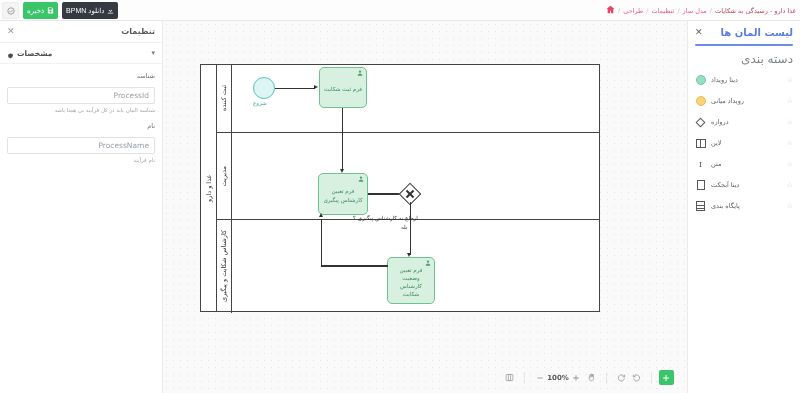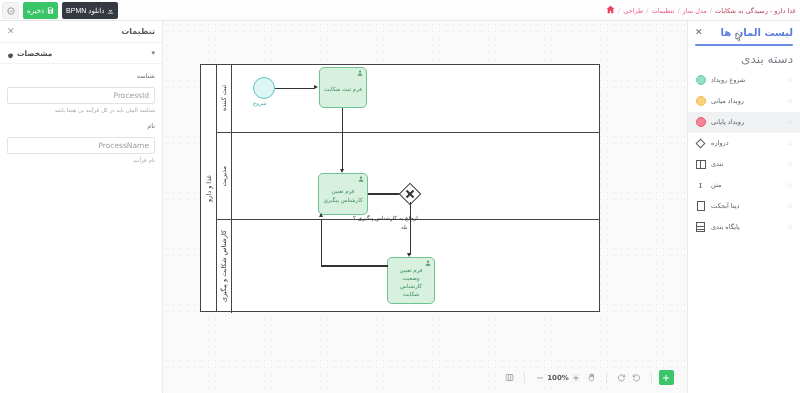--- a/index.html
+++ b/index.html
@@ -426,67 +426,53 @@
     </div>
     <div class="rp-underline"></div>
     <div class="rp-sub">دسته بندی</div>
 
     <div class="el-row">
       <span class="pin">☆</span>
       <span class="el-left">
         <span class="el-ico">
             <span class="dot green"></span>
           </span>
-        <span class="el-name">شروع رویداد</span>
+        <span class="el-name">دیتا رویداد</span>
       </span>
     </div>
 
     <div class="el-row">
       <span class="pin">☆</span>
       <span class="el-left">
         <span class="el-ico">
             <span class="dot amber"></span>
           </span>
         <span class="el-name">رویداد میانی</span>
       </span>
     </div>
 
-    <div class="el-row active">
-      <span class="pin">☆</span>
-      <span class="el-left">
-        <span class="el-ico">
-            <span class="dot red"></span>
-          </span>
-        <span class="el-name">رویداد پایانی</span>
-      </span>
-      <span class="cursor-ptr" style="left:46px; top:11px;">
-        <svg width="9" height="11" viewBox="0 0 16 20" fill="#fff" stroke="#333" stroke-width="1.1">
-          <path d="M4.2 2.6c0-.9 1.2-1.3 1.8-.6l5.4 6.4c.5.6.1 1.5-.7 1.5H8.2l2 4.6c.3.7 0 1.4-.7 1.7-.7.3-1.4 0-1.7-.7l-2-4.7-1.4 1.6c-.5.6-1.5.2-1.5-.6z"></path>
-        </svg>
-      </span>
-    </div>
 
 
     <div class="el-row">
       <span class="pin">☆</span>
       <span class="el-left">
         <span class="el-ico">
             <span class="dia"></span>
           </span>
         <span class="el-name">دروازه</span>
       </span>
     </div>
 
     <div class="el-row">
       <span class="pin">☆</span>
       <span class="el-left">
         <span class="el-ico">
             <span class="lanei"></span>
           </span>
-        <span class="el-name">بندی</span>
+        <span class="el-name">لاین</span>
       </span>
     </div>
 
     <div class="el-row">
       <span class="pin">☆</span>
       <span class="el-left">
         <span class="el-ico">
             <span class="txti">I</span>
           </span>
         <span class="el-name">متن</span>

